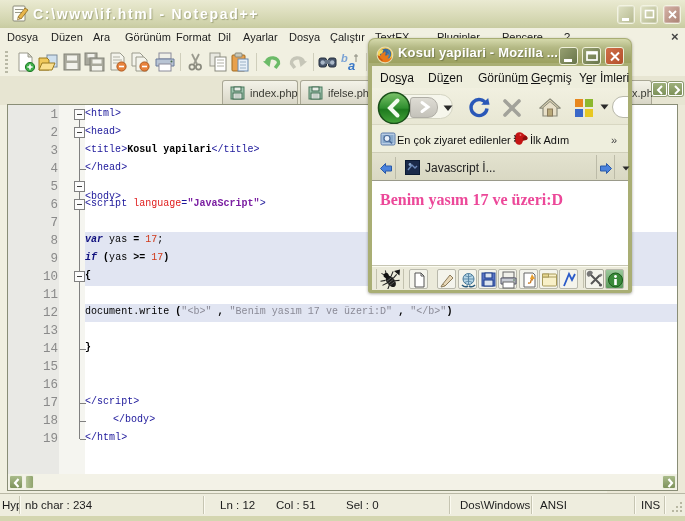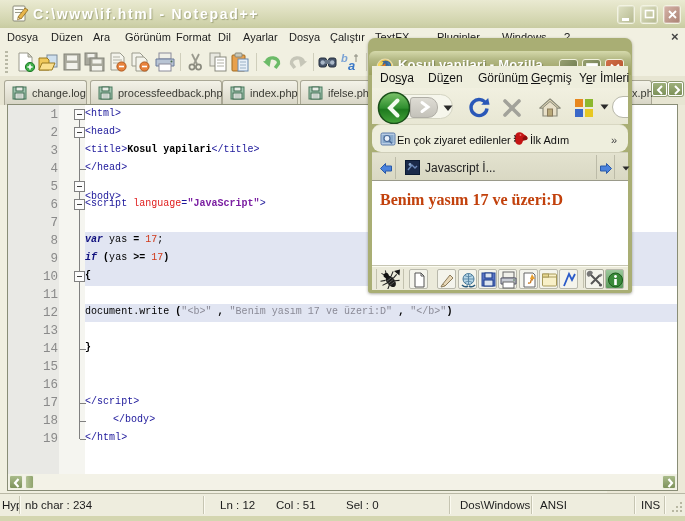--- a/index.html
+++ b/index.html
@@ -61,39 +61,39 @@
 #nstatus { position:absolute; left:0px; top:493px; width:685px; height:23px; background:#eeedde;
   border-top:1px solid #b9b8a5; font-size:11.5px; color:#1c1c1c; }
 #nstatus span { position:absolute; top:5px; white-space:nowrap; }
 #nstatus .sep { position:absolute; top:2px; width:2px; height:18px;
   border-left:1px solid #c6c5b2; border-right:1px solid #fbfaf0; }
 #bstrip { position:absolute; left:0; top:516px; width:685px; height:5px; background:#d4d6b0; }
 
 #ff { position:absolute; left:368px; top:38px; width:264px; height:255px;
   background:#a9ae74; border-radius:7px 7px 3px 3px;
   box-shadow:0 1px 3px rgba(60,60,40,0.45); }
-#ff-title { position:absolute; left:1px; top:13px; width:262px; height:24px; border-radius:6px 6px 0 0;
+#ff-title { position:absolute; left:1px; top:1px; width:262px; height:24px; border-radius:6px 6px 0 0;
   background:linear-gradient(180deg,#d5d9ab 0%,#b4b985 35%,#a2a76c 75%,#9da260 100%); }
 #ff-title .txt { position:absolute; left:29px; top:6px; color:#fff; font-size:13px; font-weight:bold;
   letter-spacing:0.2px; text-shadow:1px 1px 1px rgba(90,95,55,0.6); white-space:nowrap; }
 .fbtn { position:absolute; top:8px; width:19px; height:18px; border-radius:3px; border:1px solid #eff0da; }
 .fbtn svg { position:absolute; left:0; top:0; }
 #ff-menu { position:absolute; left:4px; top:28px; width:256px; height:22px; background:#eeeedd;
   font-size:12px; color:#111; }
 #ff-menu span { position:absolute; top:5px; white-space:nowrap; }
 #ff-nav { position:absolute; left:4px; top:50px; width:256px; height:36px;
   background:linear-gradient(180deg,#f1f0e0,#e8e7d4); overflow:hidden; }
 #ff-book { position:absolute; left:4px; top:86px; width:256px; height:28px; background:#eeeedd;
-  border-top:1px solid #d8d7c2; font-size:11px; color:#111;border-radius:9px; }
+  border-top:1px solid #d8d7c2; font-size:11px; color:#111; }
 #ff-tabs { position:absolute; left:4px; top:114px; width:256px; height:28px;
   background:linear-gradient(180deg,#e3e2cf,#d9d8c3); border-top:1px solid #cfceb9; }
 #ff-content { position:absolute; left:4px; top:142px; width:256px; height:86px; background:#fff;
   border-top:1px solid #9a9a8a; }
 #ff-content .msg { position:absolute; left:8px; top:10px; font-family:"Liberation Serif",serif;
-  font-weight:bold; font-size:16px; color:#c2410c; white-space:nowrap; }
+  font-weight:bold; font-size:16px; color:#ec4899; white-space:nowrap; }
 #ff-status { position:absolute; left:4px; top:228px; width:256px; height:24px; background:#ebeada;
   border-top:1px solid #fbfbf0; box-shadow:0 -1px 0 #c6c5b2; }
 .stbtn { position:absolute; top:2px; width:19px; height:20px; background:#f4f4ec;
   border:1px solid #b9b9ac; border-radius:2px; }
 .stbtn svg { position:absolute; left:0; top:0; }
 </style>
 </head>
 <body>
 <div id="npp">
   <div id="npp-title">
@@ -126,21 +126,21 @@
       <span style="left:51px">Düzen</span>
       <span style="left:93px">Ara</span>
     <span style="left:125px">Görünüm</span>
       <span style="left:176px">Format</span>
       <span style="left:218px">Dil</span>
     <span style="left:243px">Ayarlar</span>
       <span style="left:289px">Dosya</span>
       <span style="left:330px">Çalıştır</span>
     <span style="left:375px">TextFX</span>
       <span style="left:437px">Pluginler</span>
-      <span style="left:502px">Windows</span>
+      <span style="left:502px">Pencere</span>
     <span style="left:564px">?</span>
     <span style="left:671px;color:#444;font-weight:bold;font-size:13px;top:1px">×</span>
   </div>
   <div id="npp-tool">
     <div class="grip"></div>
     <svg class="tbico" style="left:16px" width="20" height="20" viewBox="0 0 20 20">
       <path d="M3 1 h9 l4 4 v14 h-13 z" fill="#fff" stroke="#9a9a8c"></path>
       <path d="M12 1 l4 4 h-4 z" fill="#d8d8cc" stroke="#9a9a8c"></path>
       <circle cx="14" cy="15" r="4.6" fill="#3fae49" stroke="#1e7c28"></circle>
       <path d="M14 12.4 v5.2 M11.4 15 h5.2" stroke="#fff" stroke-width="1.6"></path>
@@ -215,38 +215,20 @@
       <circle cx="14.2" cy="10.5" r="2.2" fill="#aab8c8"></circle>
     </svg>
     <svg class="tbico" style="left:340px" width="21" height="20" viewBox="0 0 21 20">
       <text x="1" y="10" font-family="Liberation Sans" font-size="11" font-style="italic" fill="#7aa2d4" font-weight="bold">b</text>
       <text x="8" y="18" font-family="Liberation Sans" font-size="13" font-style="italic" fill="#3a78c8" font-weight="bold">a</text>
       <path d="M14 4 l4 0 m-2 -2 l0 8" stroke="#8a8a7e" fill="none"></path>
     </svg>
     <div class="tbsep" style="left:366px"></div>
   </div>
   <div id="npp-tabs">
-    <div class="ntab" style="left:4px;width:83px">
-        <svg width="15" height="15" viewBox="0 0 15 15">
-          <rect x="1" y="1" width="13" height="12" fill="#a0c4ae" stroke="#4a7a5e"></rect>
-          <rect x="4" y="1" width="7" height="4" fill="#e8ece6" stroke="#3e6a50"></rect>
-          <rect x="3" y="7" width="9" height="6" fill="#e8ece6" stroke="#3e6a50"></rect>
-          <path d="M4.5 9 h6 M4.5 11 h6" stroke="#9aa8a0" stroke-width="0.8"></path>
-        </svg>
-        <span class="lbl">change.log</span>
-      </div>
-    <div class="ntab" style="left:90px;width:132px">
-        <svg width="15" height="15" viewBox="0 0 15 15">
-          <rect x="1" y="1" width="13" height="12" fill="#a0c4ae" stroke="#4a7a5e"></rect>
-          <rect x="4" y="1" width="7" height="4" fill="#e8ece6" stroke="#3e6a50"></rect>
-          <rect x="3" y="7" width="9" height="6" fill="#e8ece6" stroke="#3e6a50"></rect>
-          <path d="M4.5 9 h6 M4.5 11 h6" stroke="#9aa8a0" stroke-width="0.8"></path>
-        </svg>
-        <span class="lbl">processfeedback.php</span>
-      </div>
     <div class="ntab" style="left:222px;width:76px">
         <svg width="15" height="15" viewBox="0 0 15 15">
           <rect x="1" y="1" width="13" height="12" fill="#a0c4ae" stroke="#4a7a5e"></rect>
           <rect x="4" y="1" width="7" height="4" fill="#e8ece6" stroke="#3e6a50"></rect>
           <rect x="3" y="7" width="9" height="6" fill="#e8ece6" stroke="#3e6a50"></rect>
           <path d="M4.5 9 h6 M4.5 11 h6" stroke="#9aa8a0" stroke-width="0.8"></path>
         </svg>
         <span class="lbl">index.php</span>
       </div>
     <div class="ntab" style="left:300px;width:80px">

